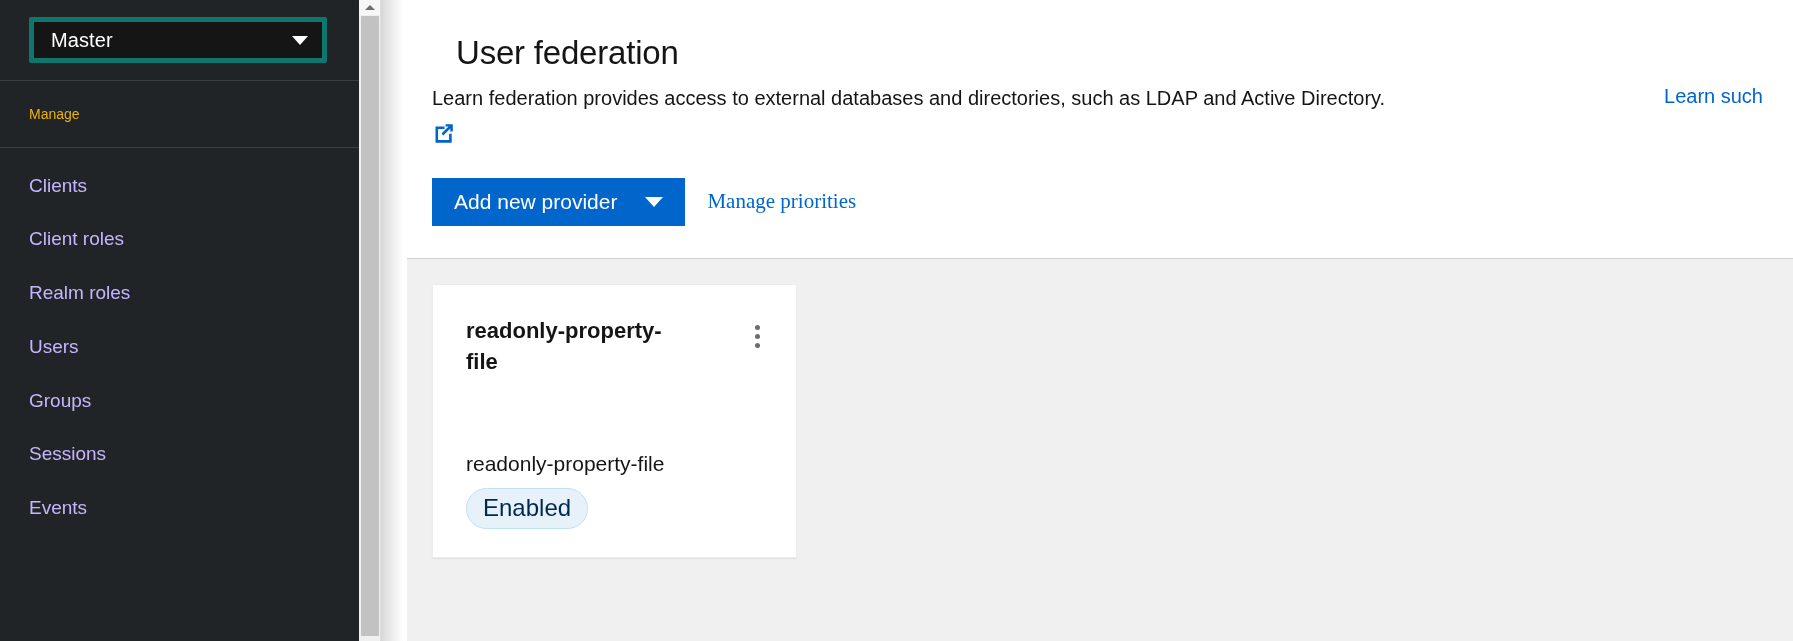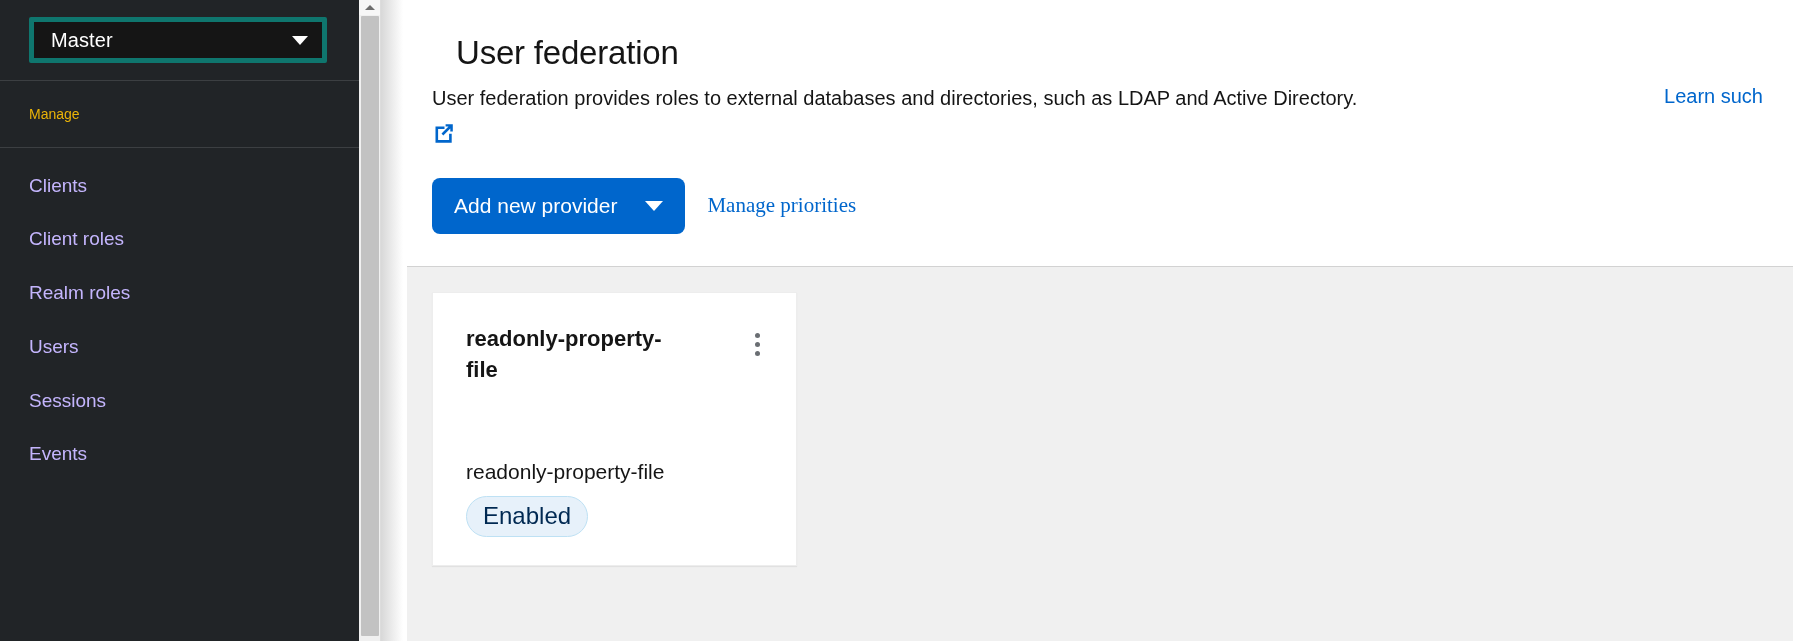--- a/index.html
+++ b/index.html
@@ -196,24 +196,24 @@
     margin-top: 29px;
     display: flex;
     align-items: center;
     gap: 22px;
   }
 
   .btn-primary {
     background: #0066cc;
     color: #ffffff;
     border: none;
-    border-radius: 8px;
+    border-radius: 0;
     font-family: inherit;
     font-size: 21px;
-    height: 56px;
+    height: 48px;
     padding: 0 22px 0 22px;
     display: inline-flex;
     align-items: center;
     gap: 28px;
     cursor: pointer;
     line-height: 1;
   }
 
   .btn-primary .caret-down {
     border-top-color: #ffffff;
@@ -327,39 +327,40 @@
     </div>
   </div>
 
   <div class="nav-section-title">Manage</div>
 
   <ul class="nav-list">
     <li class="nav-item">Clients</li>
     <li class="nav-item">Client roles</li>
     <li class="nav-item">Realm roles</li>
     <li class="nav-item">Users</li>
+    <li class="nav-item">Groups</li>
     <li class="nav-item">Sessions</li>
     <li class="nav-item">Events</li>
   </ul>
 </aside>
 
 <div class="scrollbar-col">
   <div class="scrollbar-up-arrow">
     <span class="tri"></span>
   </div>
   <div class="scrollbar-thumb"></div>
 </div>
 
 <main class="main">
 
   <div class="page-header">
     <h1 class="page-title">User federation</h1>
 
     <div class="page-desc-row">
-      <p class="page-desc">User federation provides roles to external databases and directories, such as LDAP and Active Directory.</p>
+      <p class="page-desc">Learn federation provides access to external databases and directories, such as LDAP and Active Directory.</p>
       <a class="learn-more-link">Learn such</a>
     </div>
 
     <span class="external-link-icon">
       <svg width="24" height="24" viewBox="0 0 24 24" aria-hidden="true">
         <path d="M3.5 5.5 h9 v2.6 h-6.4 v11 h11 v-6.4 h2.6 v9 h-16.2 z" fill="#0066cc"></path>
         <path d="M13.6 3.2 h7.2 v7.2 h-2.5 v-3 l-7 7 l-1.8 -1.8 l7 -7 h-2.9 z" fill="#0066cc"></path>
       </svg>
     </span>
 

